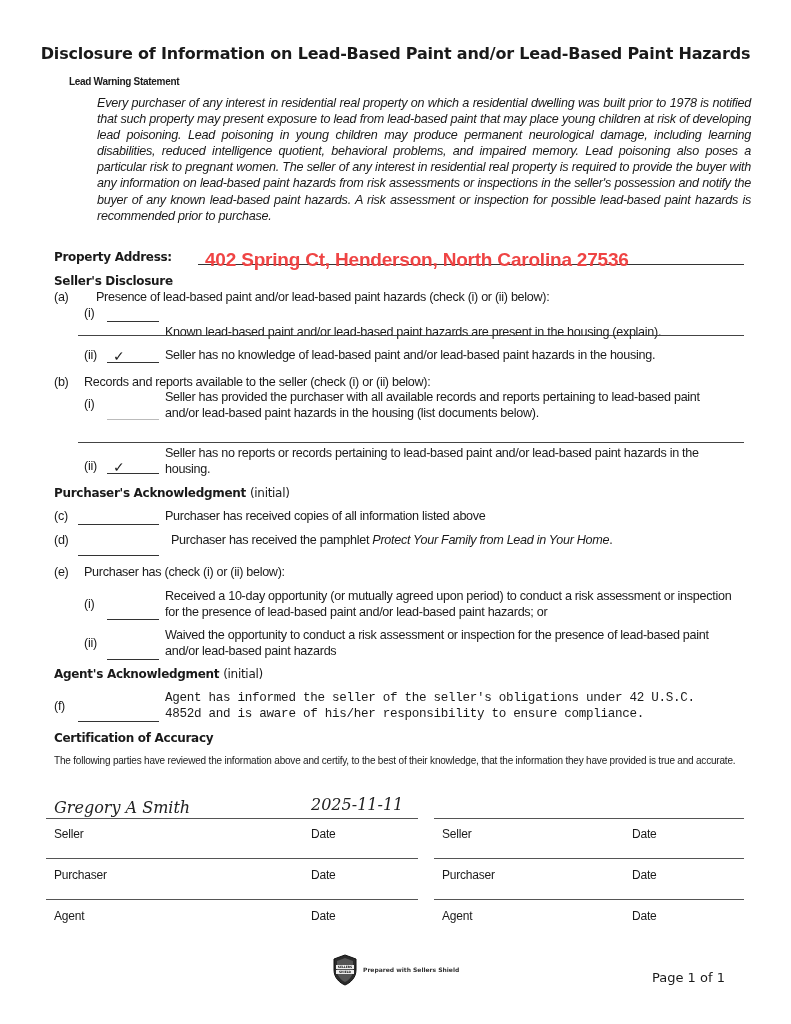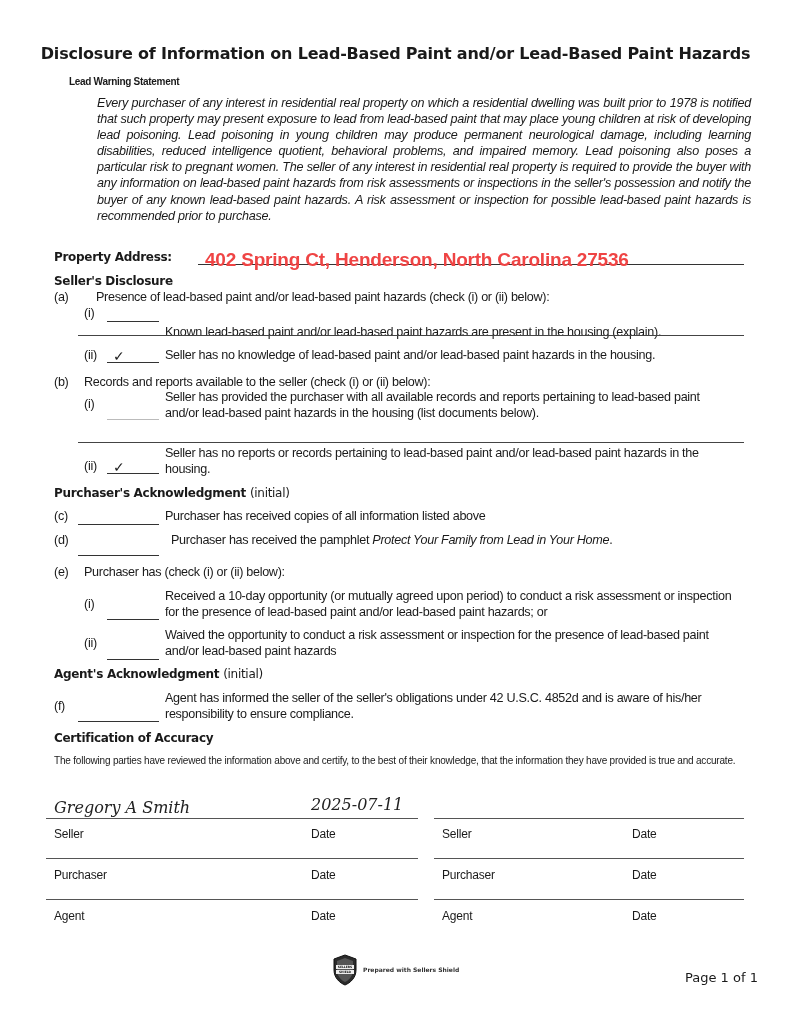--- a/index.html
+++ b/index.html
@@ -98,27 +98,27 @@
 <div class="abs t" style="left:84px; top:635px;">(ii)</div>
 <div class="abs blank" style="left:107px; top:643px; width:52px;"></div>
 <div class="abs t" style="left:165px; top:627px; width:560px;">Waived the opportunity to conduct a risk assessment or inspection for the presence of lead-based paint and/or lead-based paint hazards</div>
 
 <div class="abs sec-h" style="left:54px; top:667px;">
   <span>Agent's Acknowledgment</span>
   <span class="normal">(initial)</span>
 </div>
 <div class="abs t" style="left:54px; top:698px;">(f)</div>
 <div class="abs blank" style="left:78px; top:705px; width:81px;"></div>
-<div class="abs t" style="left:165px; top:690px; width:570px;">Agent has informed the seller of the seller's obligations under 42 U.S.C. 4852d and is aware of his/her responsibility to ensure compliance.</div>
+<div class="abs t" style="left:165px; top:690px; width:570px;font-family:Liberation Mono, monospace;">Agent has informed the seller of the seller's obligations under 42 U.S.C. 4852d and is aware of his/her responsibility to ensure compliance.</div>
 
 <div class="abs sec-h" style="left:54px; top:731px;">Certification of Accuracy</div>
 <div class="abs" style="left:54px; top:754px; width:690px; font-size:10px; line-height:14.5px; letter-spacing:-0.2px;">The following parties have reviewed the information above and certify, to the best of their knowledge, that the information they have provided is true and accurate.</div>
 
 <div class="abs sig" style="left:54px; top:798px;">Gregory A Smith</div>
-<div class="abs sig" style="left:311px; top:795px;">2025-07-11</div>
+<div class="abs sig" style="left:311px; top:795px;">2025-11-11</div>
 
 <div class="abs sigline" style="left:46px; top:818px; width:372px;"></div>
 <div class="abs sigline" style="left:434px; top:818px; width:310px;"></div>
 <div class="abs siglabel" style="left:54px; top:827px;">Seller</div>
 <div class="abs siglabel" style="left:311px; top:827px;">Date</div>
 <div class="abs siglabel" style="left:442px; top:827px;">Seller</div>
 <div class="abs siglabel" style="left:632px; top:827px;">Date</div>
 
 <div class="abs sigline" style="left:46px; top:858px; width:372px;"></div>
 <div class="abs sigline" style="left:434px; top:858px; width:310px;"></div>
@@ -138,13 +138,13 @@
   <svg width="26" height="32" viewBox="0 0 26 32">
     <path d="M13 1 L24 5 L24 16 C24 24 18 29 13 31 C8 29 2 24 2 16 L2 5 Z" fill="#2b2b2b" stroke="#111" stroke-width="1"></path>
     <path d="M13 4 L21 7 L21 16 C21 22 17 26 13 28 C9 26 5 22 5 16 L5 7 Z" fill="#555"></path>
     <rect x="4" y="11" width="18" height="4" fill="#eee"></rect>
     <rect x="4" y="16" width="18" height="4" fill="#eee"></rect>
     <text x="13" y="14.3" font-size="3" text-anchor="middle" fill="#111" font-family="DejaVu Sans, sans-serif" font-weight="bold">SELLERS</text>
     <text x="13" y="19.3" font-size="3" text-anchor="middle" fill="#111" font-family="DejaVu Sans, sans-serif" font-weight="bold">SHIELD</text>
   </svg>
 </div>
 <div class="abs footer-text" style="left:363px; top:966px;">Prepared with Sellers Shield</div>
-<div class="abs page-num" style="left:652px; top:970px;margin-left:33px;">Page 1 of 1</div>
+<div class="abs page-num" style="left:652px; top:970px;">Page 1 of 1</div>
 
 </body></html>

